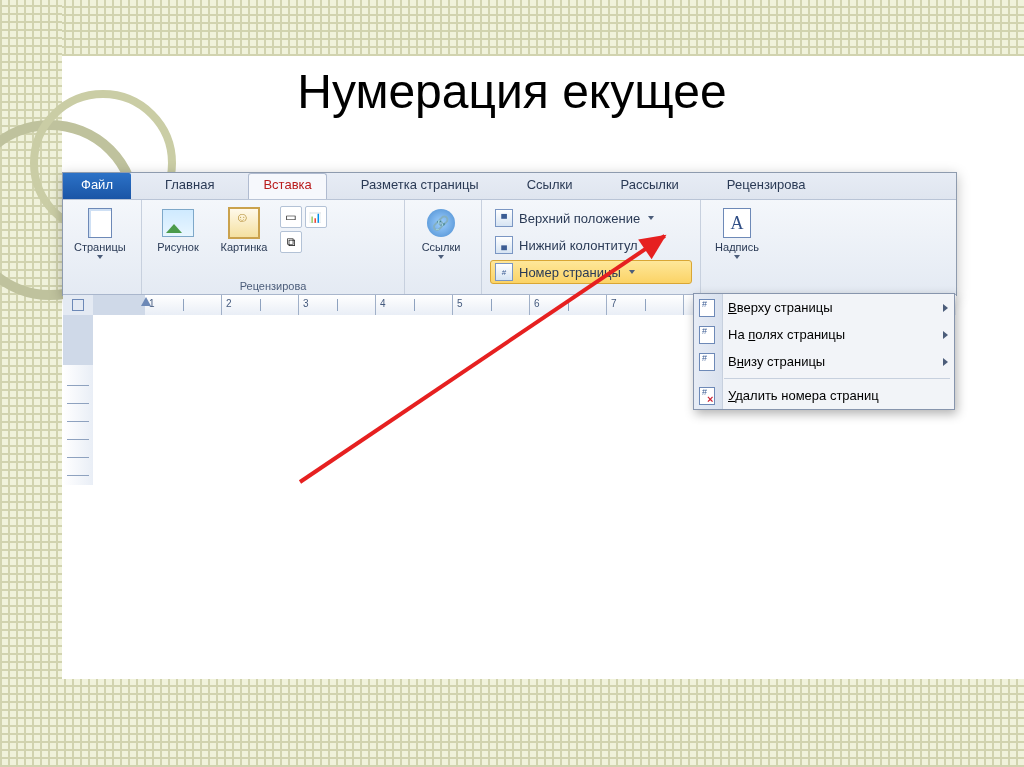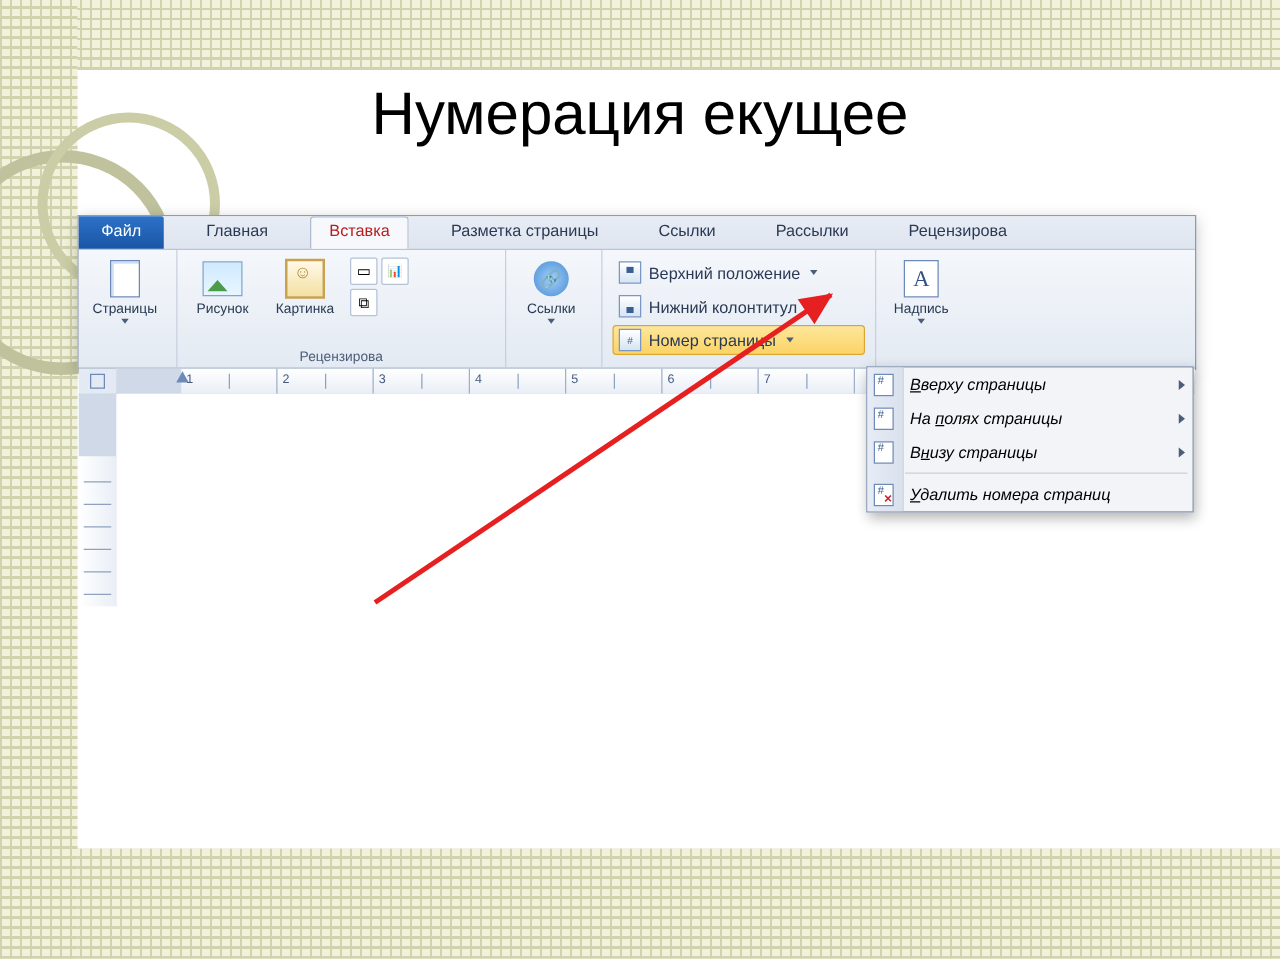--- a/index.html
+++ b/index.html
@@ -238,21 +238,20 @@
   width: 28px;
   background: linear-gradient(90deg,#e7ecf5,#d9e1ee);
   border-right: 1px solid #c7d0de;
 }
 .menu-item {
   position: relative;
   display: flex;
   align-items: center;
   padding: 6px 6px 6px 34px;
   cursor: pointer;
-  font-style: italic;
 }
 .menu-item .mi-icon {
   position: absolute;
   left: 4px;
   width: 18px; height: 18px;
   display: flex; align-items: center; justify-content: center;
 }
 .menu-item .mi-label u { text-decoration: underline; }
 .menu-item .mi-arrow {
   margin-left: auto;

